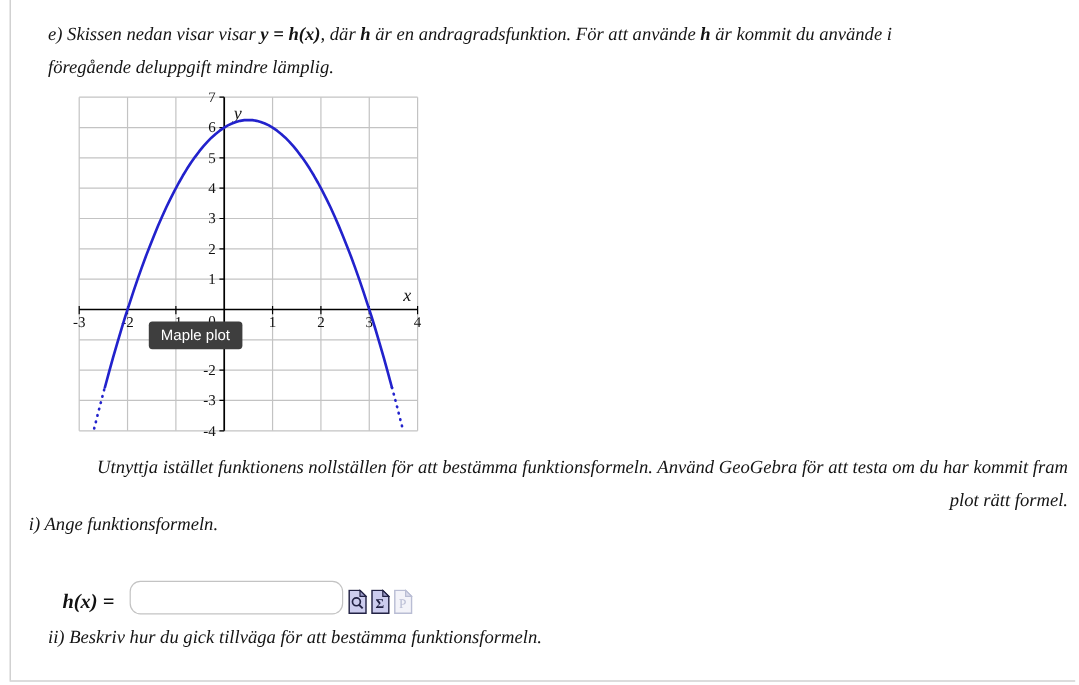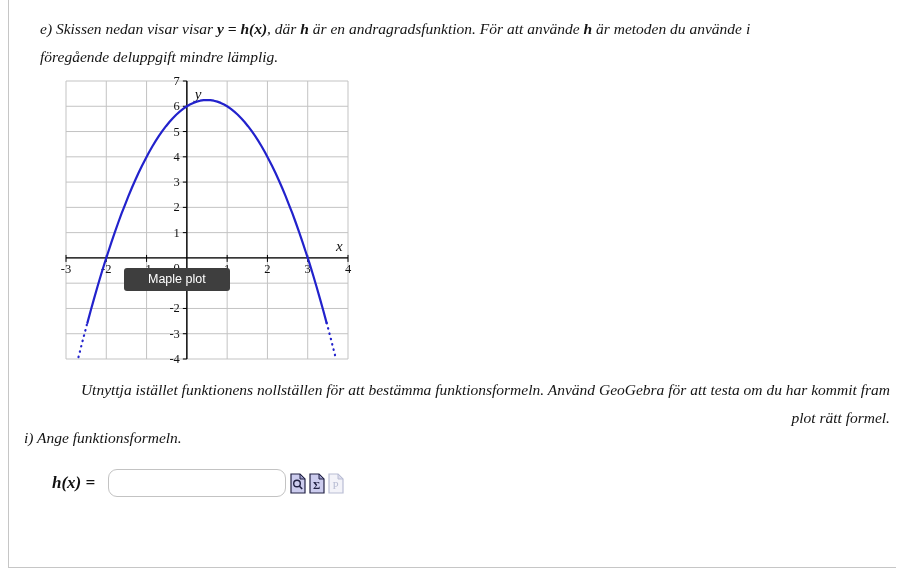--- a/index.html
+++ b/index.html
@@ -16,23 +16,23 @@
   #p-intro{left:40px;top:15px;width:830px;}
   #p-instr{left:40px;top:376px;width:850px;text-align:right;}
   #p-i{left:24px;top:424px;width:400px;font-style:italic;}
   #p-ii{left:40px;top:518px;width:600px;}
   .graph-wrap{position:absolute;left:54px;top:77px;width:300px;height:288px;}
   .graph-wrap svg{display:block;}
   .tooltip{
     position:absolute;left:124px;top:268px;height:17px;
     background:#3e3e3e;color:#ffffff;border-radius:3px;
     font-family:"Liberation Sans",sans-serif;font-size:12.5px;line-height:17px;
-    padding:3px 24px;white-space:nowrap;
+    padding:3px 10px;white-space:nowrap;
   }
-  .formula-row{position:absolute;left:52px;top:468px;height:30px;display:flex;align-items:center;}
+  .formula-row{position:absolute;left:52px;top:482px;height:30px;display:flex;align-items:flex-end;}
   .formula-label{
     font-family:"Liberation Serif",serif;font-style:italic;font-weight:bold;
     font-size:17px;color:#111;margin-right:13px;
   }
   .formula-input{
     width:160px;height:26px;border:1px solid #c3c3c3;border-radius:9px;
     font-family:"Liberation Sans",sans-serif;font-size:14px;padding:0 8px;outline:none;
     background:#ffffff;
   }
   .icon-row{display:flex;align-items:flex-start;margin-left:4px;gap:3px;}
@@ -42,21 +42,21 @@
   .icon-btn[disabled]{cursor:default;}
 </style>
 </head>
 <body>
 
 <div class="page">
 
   <div class="frame-left"></div>
   <div class="frame-bottom"></div>
 
-  <p class="para" id="p-intro"><span>e)  Skissen nedan visar visar  </span><span class="math">y = h(x)</span><span>, där  </span><span class="math">h</span><span>  är en andragradsfunktion.  För att använde  </span><span class="math">h</span><span>  är metoden du använde i</span><br><span>föregående deluppgift mindre lämplig.</span></p>
+  <p class="para" id="p-intro"><span>e)  Skissen nedan visar visar  </span><span class="math">y = h(x)</span><span>, där  </span><span class="math">h</span><span>  är en andragradsfunktion.  För att använde  </span><span class="math">h</span><span>  är kommit du använde i</span><br><span>föregående deluppgift mindre lämplig.</span></p>
 
   <div class="graph-wrap">
     <svg id="plot-svg" width="300" height="288" viewBox="0 0 300 288">
         <line x1="12" y1="4" x2="12" y2="282" stroke="#c3c3c3" stroke-width="1"></line>
         <line x1="52.285714285714285" y1="4" x2="52.285714285714285" y2="282" stroke="#c3c3c3" stroke-width="1"></line>
         <line x1="92.57142857142857" y1="4" x2="92.57142857142857" y2="282" stroke="#c3c3c3" stroke-width="1"></line>
         <line x1="132.85714285714283" y1="4" x2="132.85714285714283" y2="282" stroke="#c3c3c3" stroke-width="1"></line>
         <line x1="173.14285714285714" y1="4" x2="173.14285714285714" y2="282" stroke="#c3c3c3" stroke-width="1"></line>
         <line x1="213.42857142857144" y1="4" x2="213.42857142857144" y2="282" stroke="#c3c3c3" stroke-width="1"></line>
         <line x1="253.7142857142857" y1="4" x2="253.7142857142857" y2="282" stroke="#c3c3c3" stroke-width="1"></line>
@@ -151,14 +151,15 @@
         <svg width="16" height="21" viewBox="0 0 16 21">
           <path d="M1 1 h9 l5 5 v14 h-14 z" fill="#f3f3f9" stroke="#b9bdd4" stroke-width="1.2"></path>
           <path d="M10 1 l5 5 h-5 z" fill="#dcdcec" stroke="#b9bdd4" stroke-width="1"></path>
           <text x="7.5" y="16" text-anchor="middle" font-family="Liberation Serif, serif" font-size="11" fill="#b9bdd4">P</text>
         </svg>
       </button>
 
     </span>
   </div>
 
+  <p class="para" id="p-ii"><span>ii)  Beskriv hur du gick tillväga för att bestämma funktionsformeln.</span></p>
 
 </div>
 
 </body></html>

